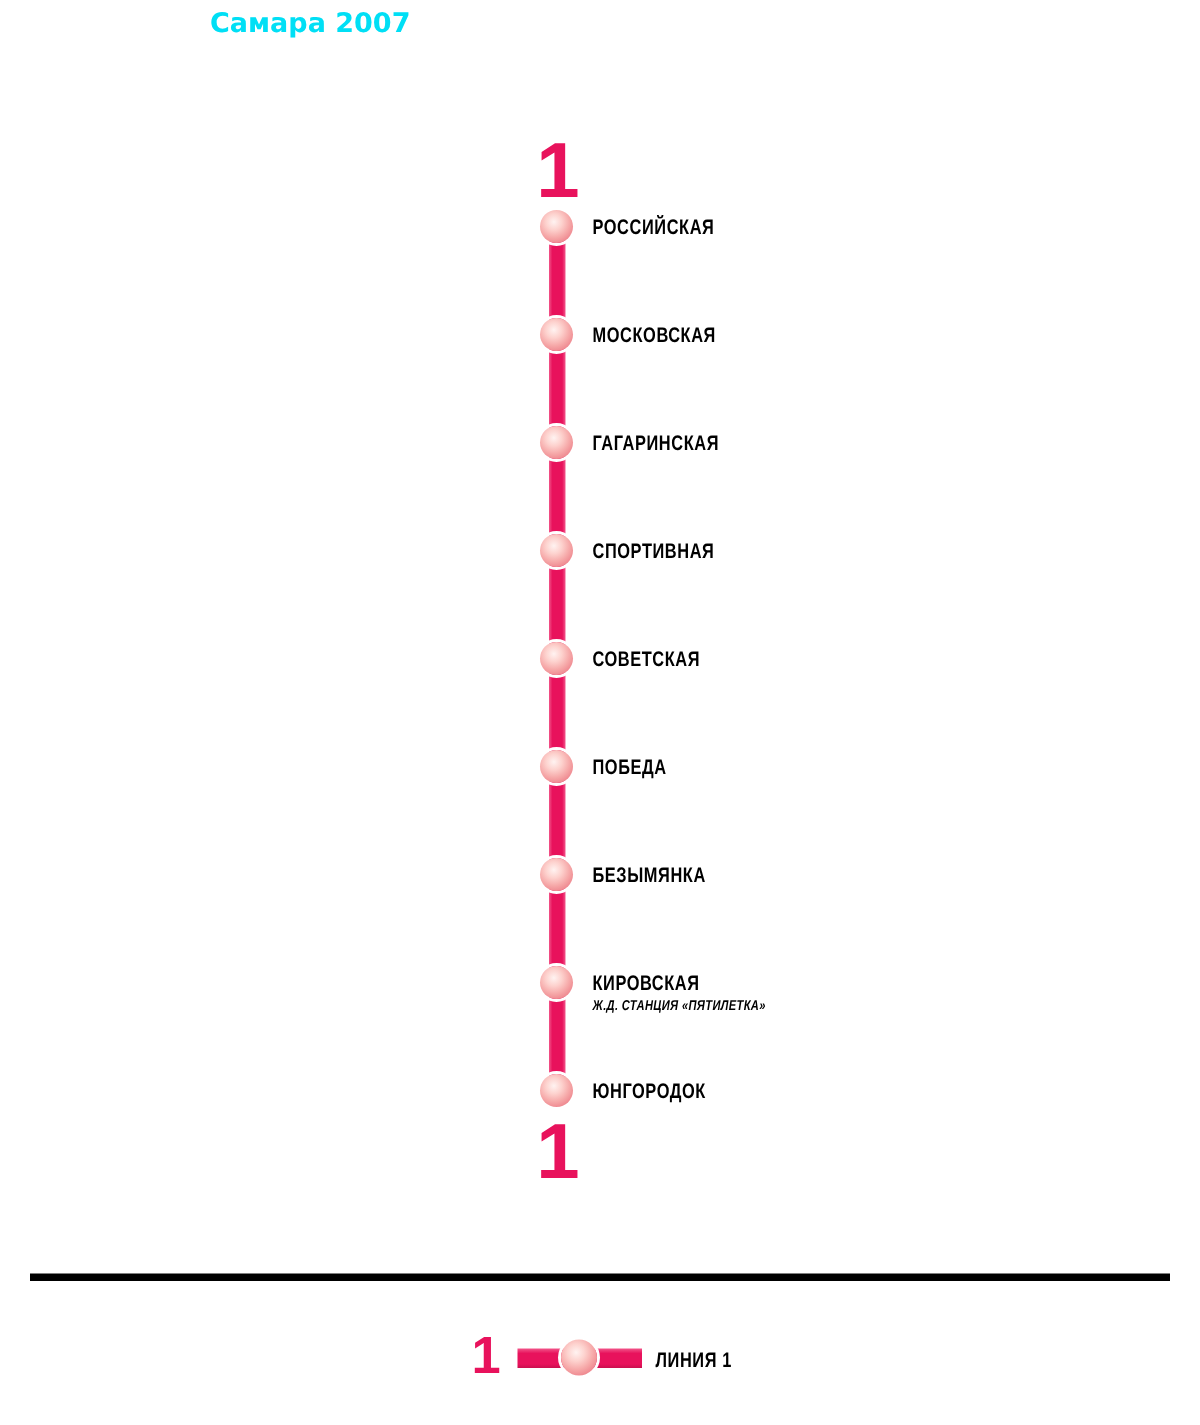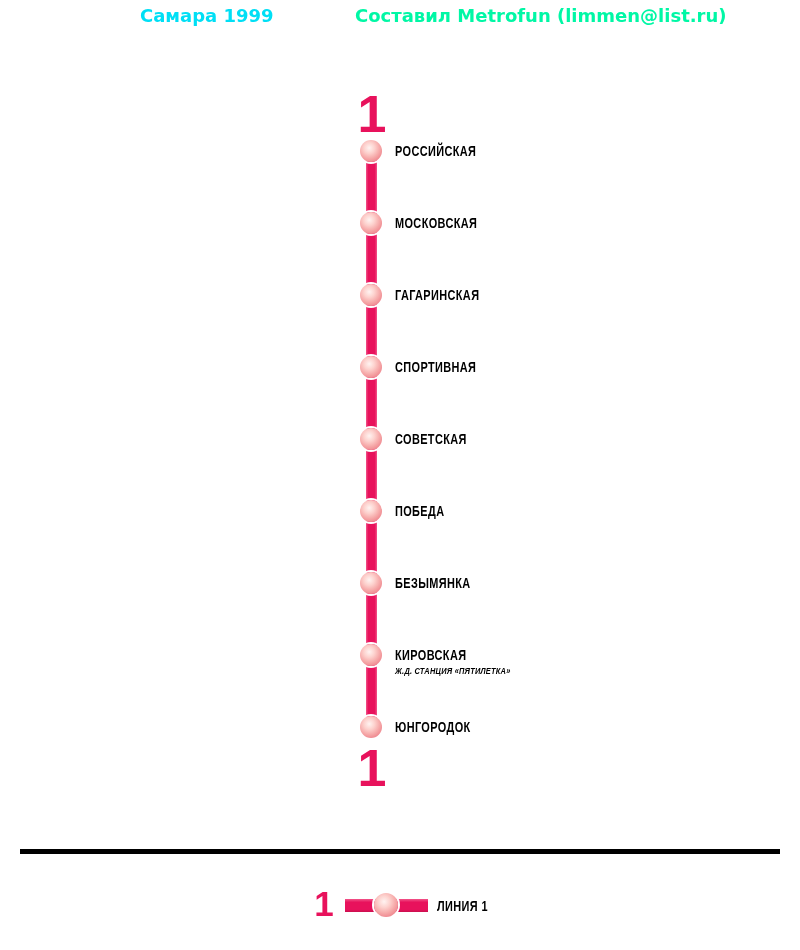--- a/index.html
+++ b/index.html
@@ -60,22 +60,21 @@
   .legend-label{
     position:absolute;left:437px;top:898px;color:var(--text-color);
     font-weight:bold;font-size:14px;line-height:16px;letter-spacing:0.5px;
     transform:scaleX(0.78);transform-origin:left top;white-space:nowrap;
   }
 </style>
 </head>
 <body>
 
 <div class="canvas">
-  <div class="map-title">Самара 1999</div>
-  <div class="map-credit">Составил Metrofun (limmen@list.ru)</div>
+  <div class="map-title">Самара 2007</div>
 
   <div id="line-map">
     <div class="line-number top">1</div>
     <div class="track"></div>
     <div class="line-number bottom">1</div>
 
   <div class="marker" style="top: 140px;"></div>
   <div class="label" style="top: 143px;">
     <div class="name">РОССИЙСКАЯ</div>
 

